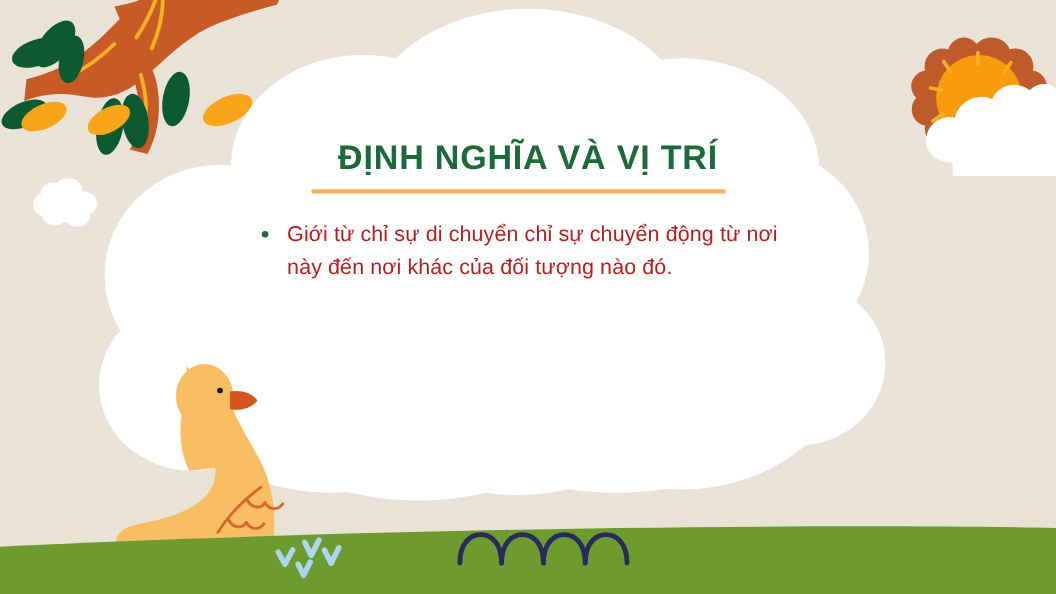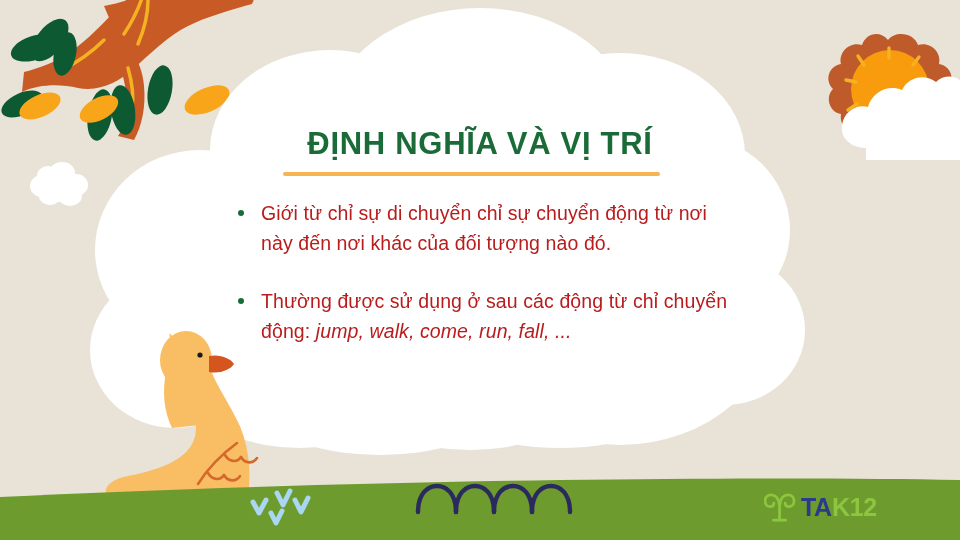--- a/index.html
+++ b/index.html
@@ -259,31 +259,18 @@
     <div id="title">ĐỊNH NGHĨA VÀ VỊ TRÍ</div>
     <div id="title-rule"></div>
 
     <div id="bullets">
 
       <div class="bullet-row">
         <span class="bullet-dot"></span>
         <span class="bullet-text">Giới từ chỉ sự di chuyển chỉ sự chuyển động từ nơi này đến nơi khác của đối tượng nào đó.</span>
       </div>
 
-      <div class="bullet-row">
-        <span class="bullet-dot"></span>
-        <span class="bullet-text"><span>Thường được sử dụng ở sau các động từ chỉ chuyển động: </span><span class="em">jump, walk, come, run, fall, ...</span></span>
-      </div>
 
     </div>
 
-    <div id="logo">
-      <svg id="logo-mark" viewBox="0 0 34 32" xmlns="http://www.w3.org/2000/svg">
-        <path d="M16.5,30 L16.5,13" stroke="#8CC63F" stroke-width="3" fill="none" stroke-linecap="round"></path>
-        <path d="M10,30 L23,30" stroke="#8CC63F" stroke-width="3" fill="none" stroke-linecap="round"></path>
-        <path d="M16,13 C16,7 12,3 7.5,3 C3.5,3 1,6 1,9.5 C1,13 3.5,15.5 6.5,15.5 C9,15.5 10.5,14 10.5,12" stroke="#8CC63F" stroke-width="3" fill="none" stroke-linecap="round"></path>
-        <path d="M17,13 C17,7 21,3 25.5,3 C29.5,3 32,6 32,9.5 C32,13 29.5,15.5 26.5,15.5 C24,15.5 22.5,14 22.5,12" stroke="#8CC63F" stroke-width="3" fill="none" stroke-linecap="round"></path>
-      </svg>
-      <span id="logo-text"><span class="ta">TA</span><span class="k12">K12</span></span>
-    </div>
 
   </div>
 </div>
 
 </body></html>

